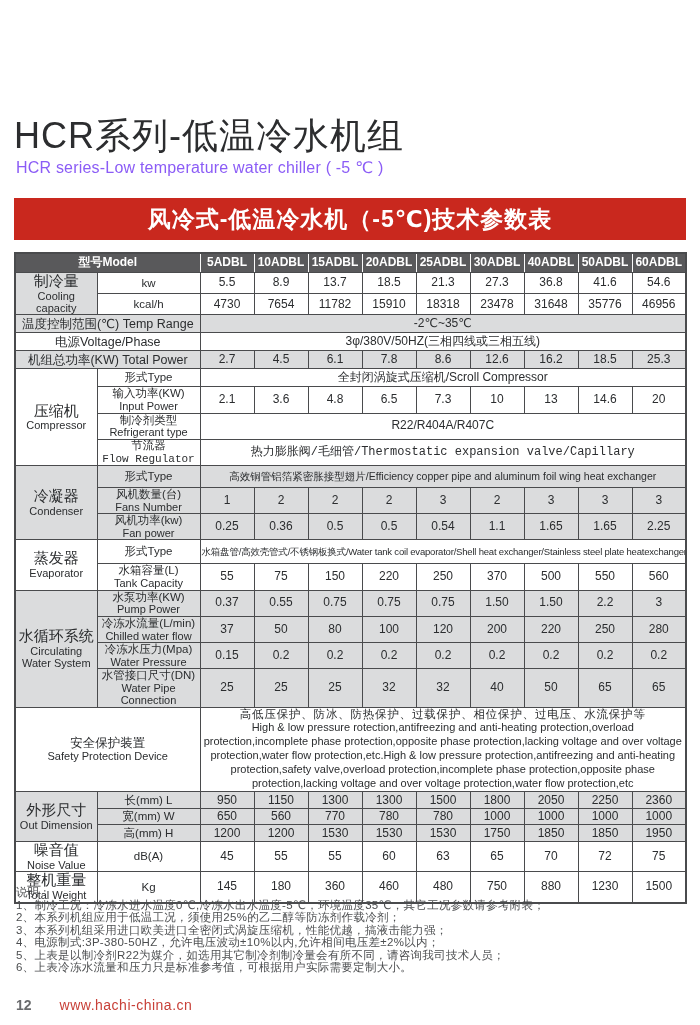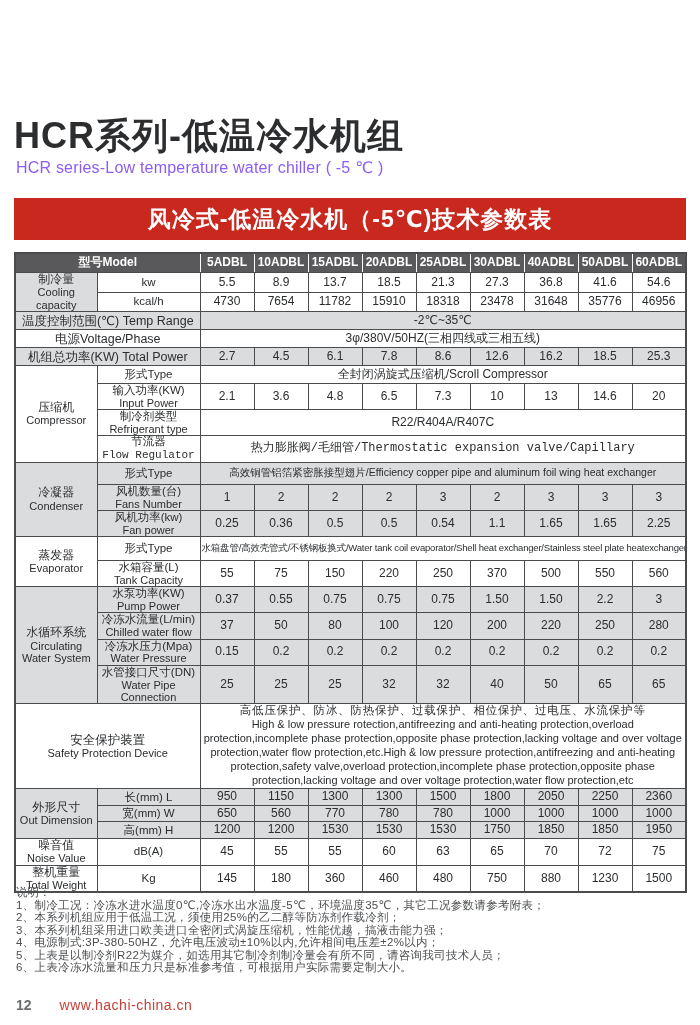--- a/index.html
+++ b/index.html
@@ -3,36 +3,36 @@
 <meta charset="utf-8">
 <style>
   :root{
     --banner-red:#c9281e; --header-dark:#59595b; --row-gray:#dbdcdd;
     --border:#4a4b4d; --link-red:#c84038; --text:#2b2d2f; --note:#4c4e50;
   }
   html,body{margin:0;padding:0;background:#fff;}
   body{width:700px;height:1025px;position:relative;overflow:hidden;
        font-family:"Liberation Sans","DejaVu Sans",sans-serif;color:var(--text);}
   .page{position:absolute;inset:0;}
-  .title{position:absolute;left:14px;top:112px;font-size:36px;font-weight:700;
+  .title{position:absolute;left:14px;top:112px;font-size:36px;font-weight:400;
          color:#2c2d2f;letter-spacing:1px;white-space:nowrap;text-align:right;}
   .subtitle{position:absolute;left:16px;top:158px;font-size:16px;color:#8b5cf6;
             letter-spacing:0.2px;white-space:nowrap;text-align:center;}
   .banner{position:absolute;left:14px;top:198px;width:672px;height:42px;
           background:var(--banner-red);display:flex;align-items:center;justify-content:center;}
   .banner span{color:#fff;font-size:23px;font-weight:bold;letter-spacing:1px;}
   table.spec{position:absolute;left:14px;top:252px;width:672px;border-collapse:collapse;
              table-layout:fixed;border:2px solid var(--border);}
   table.spec td{border:1px solid var(--border);text-align:center;vertical-align:middle;
                 padding:0 1px;font-size:12px;line-height:1.12;color:var(--text);overflow:hidden;}
   tr.hdr td{background:var(--header-dark);color:#fff;font-weight:bold;font-size:12px;
             border-left:1px solid #fafafa;border-right:1px solid #fafafa;
             border-top:1px solid var(--border);border-bottom:1px solid var(--border);height:18px;}
   td.g{background:var(--row-gray);}
-  td.sec .ln{font-size:12px;}
+  td.sec .ln{font-size:15px;}
   td.sec .en{font-size:11px;}
   td.lbl2 .ln{font-size:12.5px;}
   td.lbl2 .en{font-size:11px;}
   td.sub .ln{font-size:11px;}
   td.sub .ln:first-child{font-size:11.5px;}
   td.val{font-size:12px;}
   td.merged{font-size:12px;}
   td.merged.sm{font-size:10.5px;white-space:nowrap;}
   td.merged.xs{font-size:9.5px;white-space:nowrap;letter-spacing:-0.2px;}
   td.safety-cell{text-align:left;padding:4px 8px;vertical-align:middle;}

